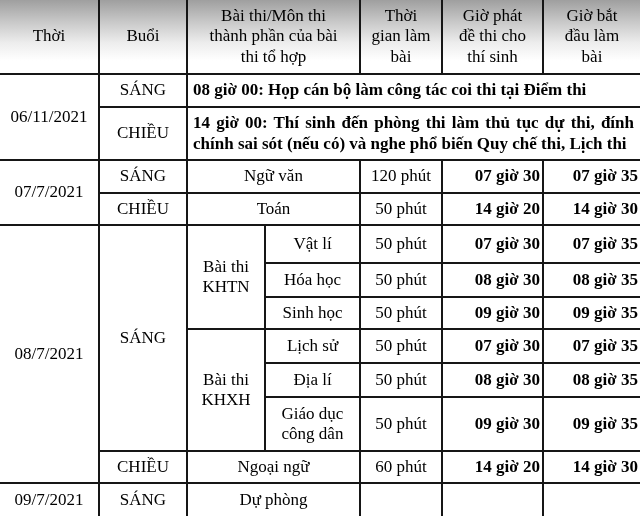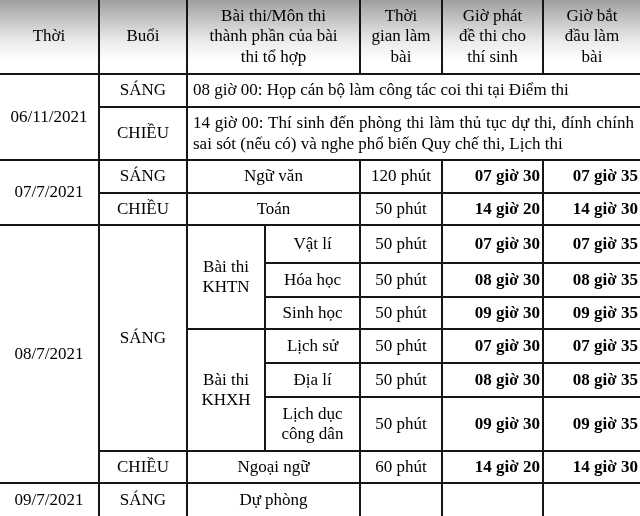--- a/index.html
+++ b/index.html
@@ -28,20 +28,21 @@
     background: linear-gradient(180deg, #9f9f9f 0%, #c9c9c9 30%, #ededed 58%, #ffffff 82%);
   }
   th {
     font-weight: normal;
     white-space: pre-line; 
   }
   td.note {
     text-align: left;
     padding: 2px 6px 2px 5px;
     line-height: 1.2;
+    font-weight: bold;
   }
   td.note-justify { text-align: justify; }
   td.time { font-weight: bold; text-align: right; }
 </style>
 </head>
 <body>
 
 <table class="schedule">
   <colgroup>
     <col style="width:99px">
@@ -129,21 +130,21 @@
       <td class="time">07 giờ 30</td>
       <td class="time">07 giờ 35</td>
     </tr>
     <tr style="height:34px">
       <td>Địa lí</td>
       <td>50 phút</td>
       <td class="time">08 giờ 30</td>
       <td class="time">08 giờ 35</td>
     </tr>
     <tr style="height:54px">
-      <td>Lịch dục công dân</td>
+      <td>Giáo dục công dân</td>
       <td>50 phút</td>
       <td class="time">09 giờ 30</td>
       <td class="time">09 giờ 35</td>
     </tr>
 
     <tr style="height:32px">
       <td>CHIỀU</td>
       <td colspan="2">Ngoại ngữ</td>
       <td>60 phút</td>
       <td class="time">14 giờ 20</td>

